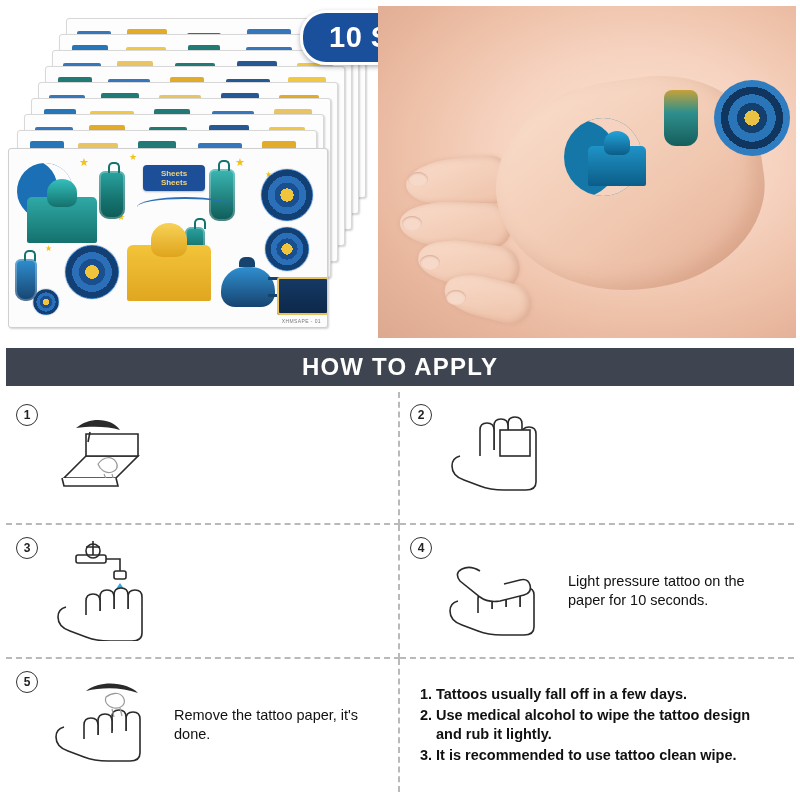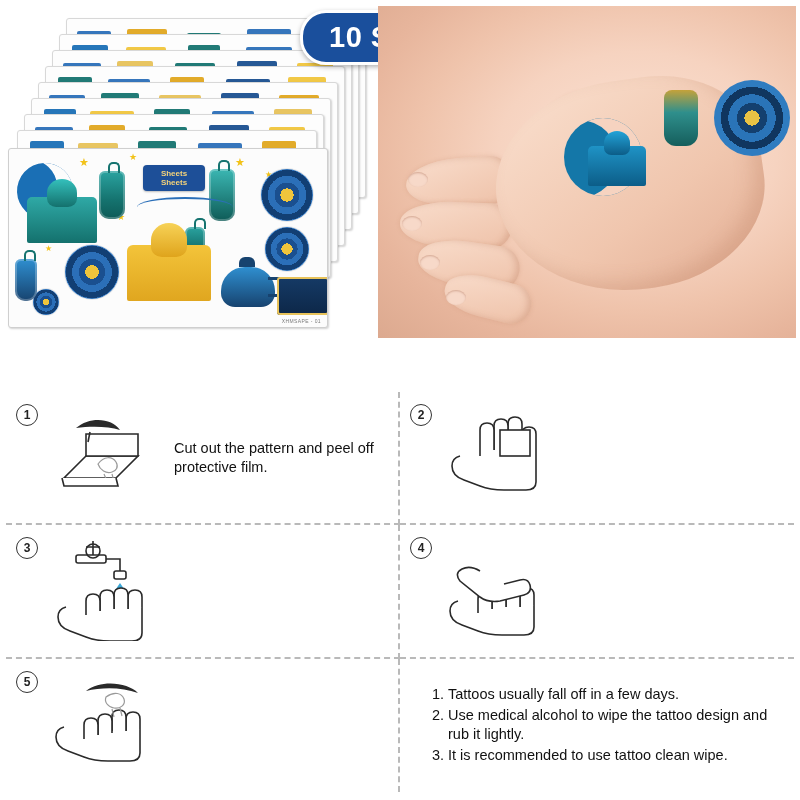--- a/index.html
+++ b/index.html
@@ -169,21 +169,21 @@
   .step-num {
     flex:0 0 auto; width:22px; height:22px; border:1.6px solid #333; border-radius:50%;
     display:flex; align-items:center; justify-content:center;
     font-size:12px; font-weight:bold; color:#222; align-self:flex-start; margin-top:4px;
   }
   .step-art { flex:0 0 auto; width:120px; height:100px; position:relative; }
   .step-text { font-size:14.5px; color:#111; line-height:1.3; flex:1 1 auto; }
   .cell-right .step-text { text-align:left; }
 
   .tips { font-size:14.5px; color:#111; line-height:1.32; padding-left:2px; }
-  .tips ol { margin:16px; padding-left:20px; }
+  .tips ol { margin:4px; padding-left:20px;font-weight:bold; }
   .tips li { margin-bottom:2px; }
   svg.art { position:absolute; left:0; top:0; }
 </style>
 </head>
 <body>
 
 <div class="page">
 
   <div class="top-section">
 
@@ -299,37 +299,39 @@
       <div class="nail" style="left:68px; top:284px;"></div>
 
       <div class="tat tat-moon" style="left:186px; top:112px; box-shadow: inset -24px 2px 0 0 #f6d3c0;"></div>
       <div class="tat tat-mosque" style="left:210px; top:140px;"></div>
       <div class="tat tat-lantern2" style="left:286px; top:84px;"></div>
       <div class="tat tat-rosette" style="left:336px; top:74px;"></div>
     </div>
   </div>
 
   <div class="apply-section">
+    <div class="apply-header">
+      <span class="apply-header-title">HOW TO APPLY</span>
+    </div>
 
     <div class="steps-grid">
 
       <div class="cell br bb">
         <div class="step-num">1</div>
         <div class="step-art">
           <svg class="art" width="120" height="100" viewBox="0 0 120 100">
             <path d="M18 70 L70 70 L92 48 L40 48 Z" fill="#fff" stroke="#2a2a2a" stroke-width="1.6"></path>
             <path d="M40 48 L92 48 L92 26 L40 26 Z" fill="#fff" stroke="#2a2a2a" stroke-width="1.6"></path>
             <path d="M30 20 C44 8, 66 10, 74 22 C62 18, 44 18, 30 20 Z" fill="#2a2a2a"></path>
             <path d="M44 24 L42 34" stroke="#2a2a2a" stroke-width="1.6"></path>
             <path d="M52 56 c6-8 14-8 18-2 c3 5 0 9-4 10 c-6 2-12-2-14-8z" fill="none" stroke="#9a9a9a" stroke-width="1.2"></path>
             <path d="M58 66 l3 7 M66 66 l2 7" stroke="#9a9a9a" stroke-width="1.2"></path>
             <path d="M16 70 L18 78 L72 78 L70 70" fill="#fff" stroke="#2a2a2a" stroke-width="1.6"></path>
           </svg>
         </div>
-        <div class="step-text">Cut out the pattern and peel off protective film.</div>
       </div>
 
       <div class="cell cell-right bb">
         <div class="step-num">2</div>
         <div class="step-art">
           <svg class="art" width="120" height="100" viewBox="0 0 120 100">
             <path d="M20 48 q-8 2 -8 10 q0 10 12 14 l16 6 q10 4 24 4 l22 0 q10 0 10-8 l0-48 q0-7 -7-7 q-7 0-7 7 l0 22" fill="#fff" stroke="#2a2a2a" stroke-width="1.6"></path>
             <path d="M82 42 l0-26 q0-7 -7-7 q-7 0-7 7 l0 26" fill="#fff" stroke="#2a2a2a" stroke-width="1.6"></path>
             <path d="M68 42 l0-24 q0-7 -7-7 q-7 0-7 7 l0 24" fill="#fff" stroke="#2a2a2a" stroke-width="1.6"></path>
             <path d="M54 42 l0-20 q0-7 -7-7 q-7 0-7 7 l0 26" fill="#fff" stroke="#2a2a2a" stroke-width="1.6"></path>
@@ -362,36 +364,38 @@
         <div class="step-art">
           <svg class="art" width="120" height="100" viewBox="0 0 120 100">
             <path d="M18 60 q-8 2 -8 10 q0 10 12 14 l16 6 q10 4 24 4 l22 0 q10 0 10-8 l0-22" fill="#fff" stroke="#2a2a2a" stroke-width="1.6"></path>
             <path d="M94 64 l0-10 q0-7 -7-7 q-7 0-7 7 l0 12" fill="#fff" stroke="#2a2a2a" stroke-width="1.6"></path>
             <path d="M80 66 l0-14 q0-7 -7-7 q-7 0-7 7 l0 14" fill="#fff" stroke="#2a2a2a" stroke-width="1.6"></path>
             <path d="M66 66 l0-12 q0-7 -7-7 q-7 0-7 7 l0 14" fill="#fff" stroke="#2a2a2a" stroke-width="1.6"></path>
             <path d="M52 68 l0-10 q0-7 -7-7 q-7 0-7 7 l0 14" fill="#fff" stroke="#2a2a2a" stroke-width="1.6"></path>
             <path d="M40 30 q-10 -6 -18 -2 q-8 4 -2 12 l20 16 q8 6 20 4 l24-6 q8-2 6-10 q-2-7 -10-5 l-16 4" fill="#fff" stroke="#2a2a2a" stroke-width="1.6"></path>
           </svg>
         </div>
+        <div class="step-text">Light pressure tattoo on the paper for 10 seconds.</div>
       </div>
 
       <div class="cell br">
         <div class="step-num">5</div>
         <div class="step-art">
           <svg class="art" width="120" height="100" viewBox="0 0 120 100">
             <path d="M18 52 q-8 2 -8 10 q0 10 12 14 l16 6 q10 4 24 4 l22 0 q10 0 10-8 l0-24" fill="#fff" stroke="#2a2a2a" stroke-width="1.6"></path>
             <path d="M94 54 l0-10 q0-7 -7-7 q-7 0-7 7 l0 12" fill="#fff" stroke="#2a2a2a" stroke-width="1.6"></path>
             <path d="M80 56 l0-14 q0-7 -7-7 q-7 0-7 7 l0 14" fill="#fff" stroke="#2a2a2a" stroke-width="1.6"></path>
             <path d="M66 58 l0-12 q0-7 -7-7 q-7 0-7 7 l0 14" fill="#fff" stroke="#2a2a2a" stroke-width="1.6"></path>
             <path d="M52 60 l0-10 q0-7 -7-7 q-7 0-7 7 l0 14" fill="#fff" stroke="#2a2a2a" stroke-width="1.6"></path>
             <path d="M40 16 C56 4, 82 8, 92 18 C76 12, 56 12, 40 16 Z" fill="#2a2a2a"></path>
             <path d="M60 22 c8-6 16-4 18 2 c2 6-4 10-10 9 c-6-1-10-6-8-11z" fill="none" stroke="#9a9a9a" stroke-width="1.2"></path>
             <path d="M66 34 l2 8 M74 33 l2 8" stroke="#9a9a9a" stroke-width="1.2"></path>
           </svg>
         </div>
+        <div class="step-text">Remove the tattoo paper, it's done.</div>
       </div>
 
       <div class="cell">
         <div class="tips">
           <ol>
             <li>Tattoos usually fall off in a few days.</li>
             <li>Use medical alcohol to wipe the tattoo design and rub it lightly.</li>
             <li>It is recommended to use tattoo clean wipe.</li>
           </ol>
         </div>

